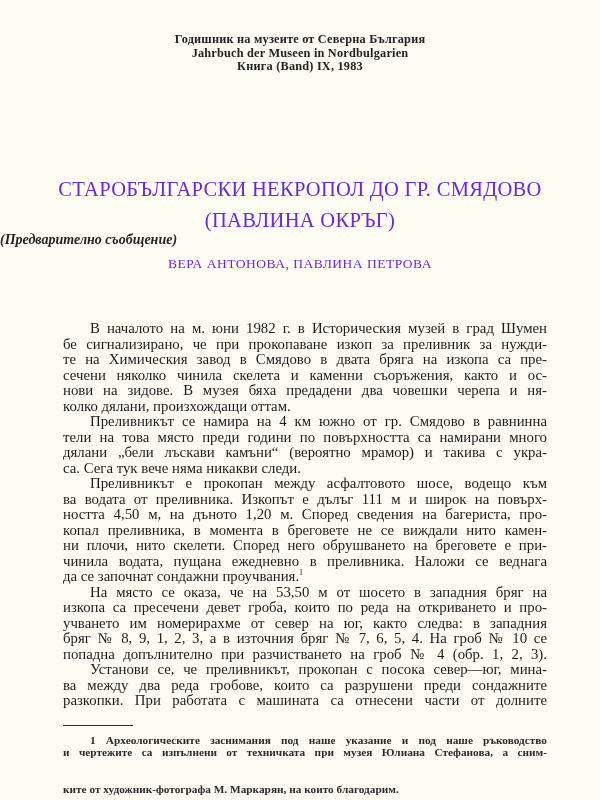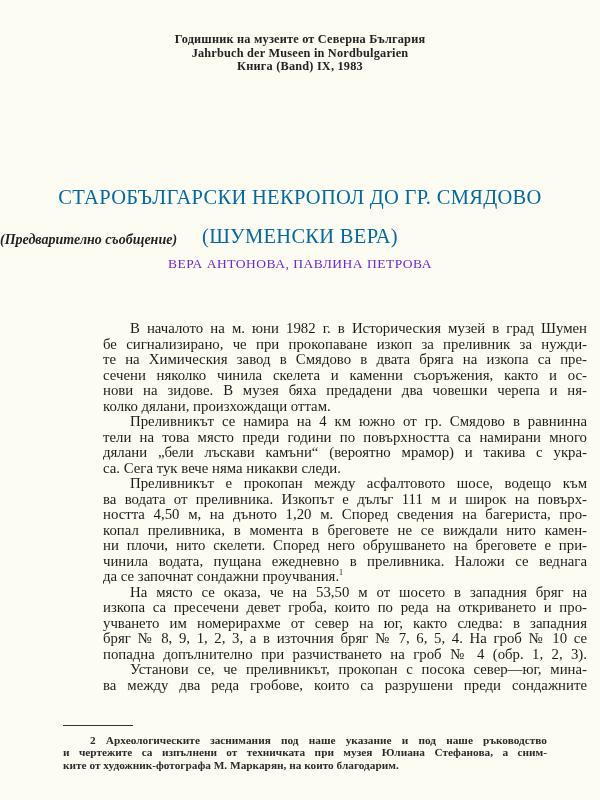--- a/index.html
+++ b/index.html
@@ -39,23 +39,23 @@
       position: absolute;
       top: 170px;
       left: 0;
       width: 600px;
       text-align: center;
     }
     .title {
       font-size: 20.5px;
       line-height: 23px;
       letter-spacing: 0.3px;
-      color: #0369a1;
+      color: #6d28d9;
       white-space: nowrap;
-      margin: 16px;
+      margin: 8px;
       font-weight: normal;
     }
     .subtitle {
       position: absolute;
       top: 232px;
       left: 0; width: 600px;
       text-align: left;
       font-style: italic;
       font-weight: bold;
       font-size: 14px;
@@ -71,21 +71,20 @@
       color: #6d28d9;
     }
     .body-text {
       position: absolute;
       top: 321px;
       left: 63px;
       width: 484px;
       font-size: 14.8px;
       line-height: 15.5px;
       color: #1c1c1c;
-      margin-left: 40px;
     }
     .body-text .line {
       white-space: nowrap;
       text-align: justify;
       text-align-last: justify;
       height: 15.5px;
     }
     .body-text .line.last {
       text-align-last: left;
     }
@@ -109,38 +108,38 @@
       line-height: 12.4px;
       font-weight: bold;
       color: #2a2a2a;
     }
     .footnotes .line {
       white-space: nowrap;
       text-align: justify;
       text-align-last: justify;
       height: 12.4px;
     }
-    .footnotes .line.last { text-align-last: left; }
+    .footnotes .line.last { text-align-last: left; margin-top: 24px; }
     .footnotes .line.indent { padding-left: 27px; }
     sup { font-size: 8px; vertical-align: super; line-height: 0; }
   </style>
 </head>
 <body>
 
 <div class="page">
 
   <div class="journal-header">
     <div>Годишник на музеите от Северна България</div>
     <div>Jahrbuch der Museen in Nordbulgarien</div>
     <div>Книга (Band) IX, 1983</div>
   </div>
 
   <div class="title-block">
     <h1 class="title">СТАРОБЪЛГАРСКИ НЕКРОПОЛ ДО ГР. СМЯДОВО</h1>
-    <h1 class="title">(ШУМЕНСКИ ВЕРА)</h1>
+    <h1 class="title">(ПАВЛИНА ОКРЪГ)</h1>
   </div>
 
   <div class="subtitle">(Предварително съобщение)</div>
   <div class="authors">ВЕРА АНТОНОВА, ПАВЛИНА ПЕТРОВА</div>
 
   <div class="body-text">
     <div class="line indent">В началото на м. юни 1982 г. в Историческия музей в град Шумен</div>
     <div class="line">бе сигнализирано, че при прокопаване изкоп за преливник за нужди-</div>
     <div class="line">те на Химическия завод в Смядово в двата бряга на изкопа са пре-</div>
     <div class="line">сечени няколко чинила скелета и каменни съоръжения, както и ос-</div>
@@ -157,23 +156,24 @@
     <div class="line">ни плочи, нито скелети. Според него обрушването на бреговете е при-</div>
     <div class="line">чинила водата, пущана ежедневно в преливника. Наложи се веднага</div>
     <div class="line last"><span>да се започнат сондажни проучвания.</span><sup>1</sup></div>
     <div class="line indent">На място се оказа, че на 53,50 м от шосето в западния бряг на</div>
     <div class="line">изкопа са пресечени девет гроба, които по реда на откриването и про-</div>
     <div class="line">учването им номерирахме от север на юг, както следва: в западния</div>
     <div class="line">бряг № 8, 9, 1, 2, 3, а в източния бряг № 7, 6, 5, 4. На гроб № 10 се</div>
     <div class="line">попадна допълнително при разчистването на гроб № 4 (обр. 1, 2, 3).</div>
     <div class="line indent">Установи се, че преливникът, прокопан с посока север—юг, мина-</div>
     <div class="line">ва между два реда гробове, които са разрушени преди сондажните</div>
+    <div class="line">разкопки. При работата с машината са отнесени части от долните</div>
   </div>
 
   <div class="footnote-rule"></div>
 
   <div class="footnotes">
-    <div class="line indent">2 Археологическите заснимания под наше указание и под наше ръководство</div>
+    <div class="line indent">1 Археологическите заснимания под наше указание и под наше ръководство</div>
     <div class="line">и чертежите са изпълнени от техничката при музея Юлиана Стефанова, а сним-</div>
     <div class="line last">ките от художник-фотографа М. Маркарян, на които благодарим.</div>
   </div>
 
 </div>
 
 </body></html>

